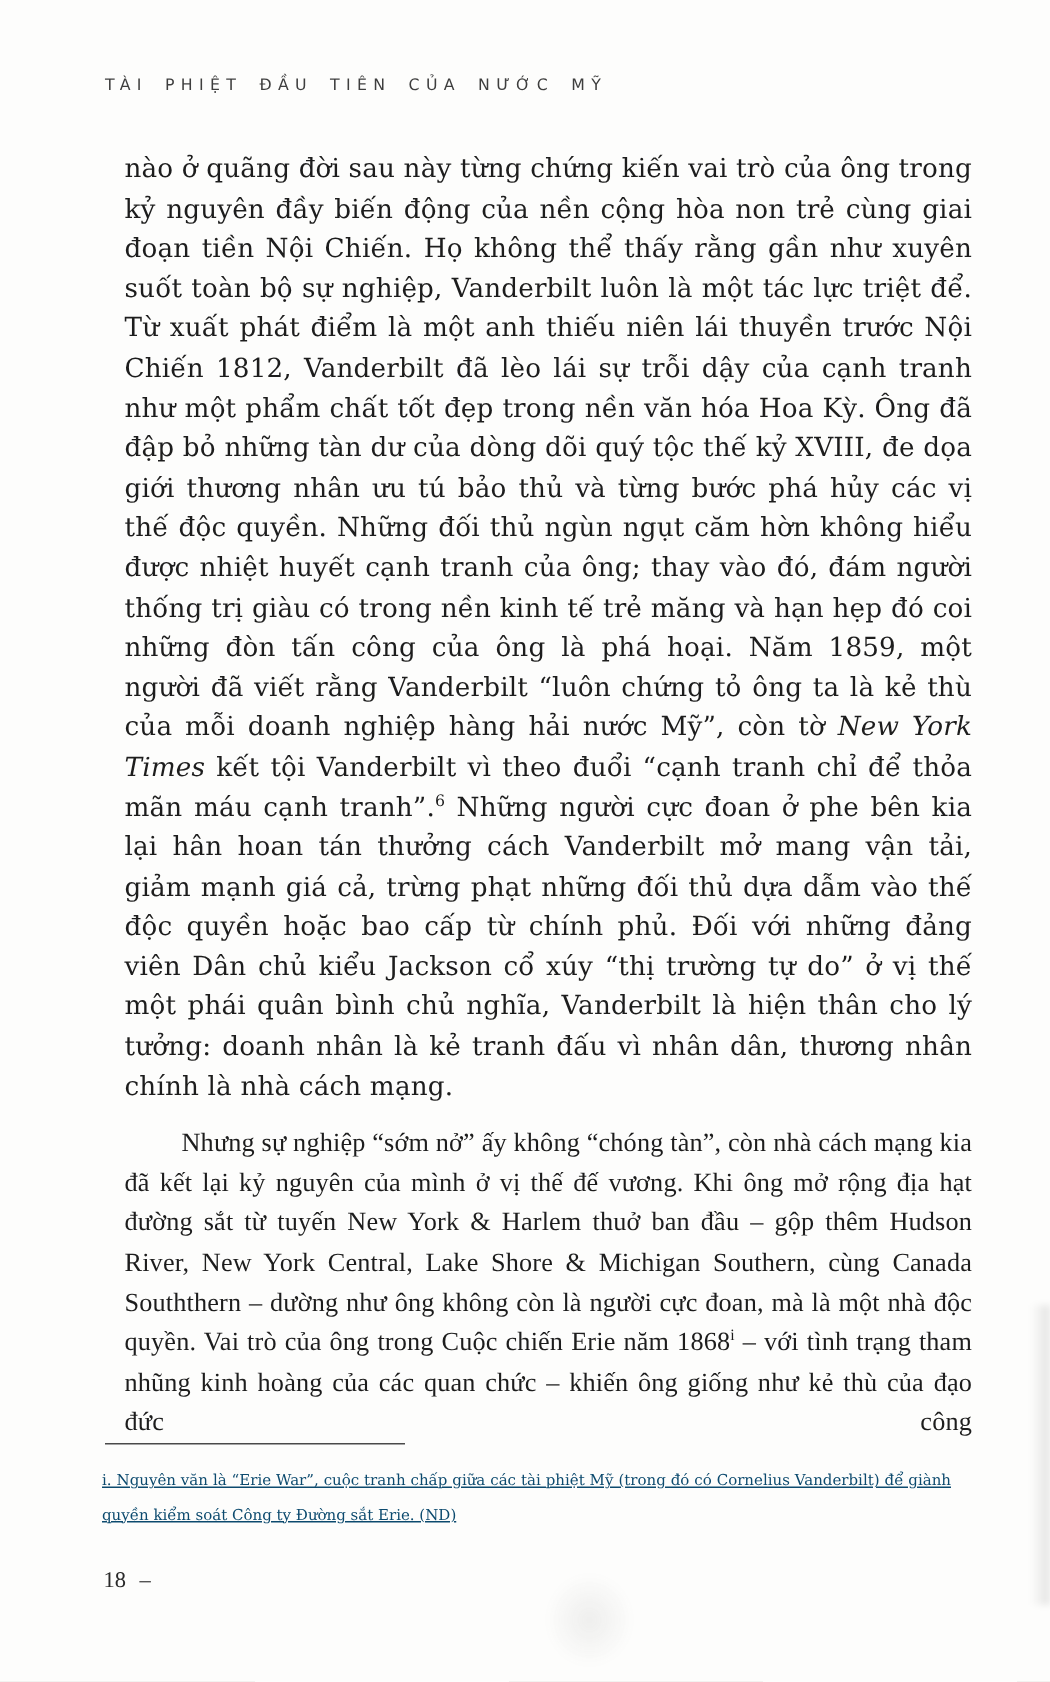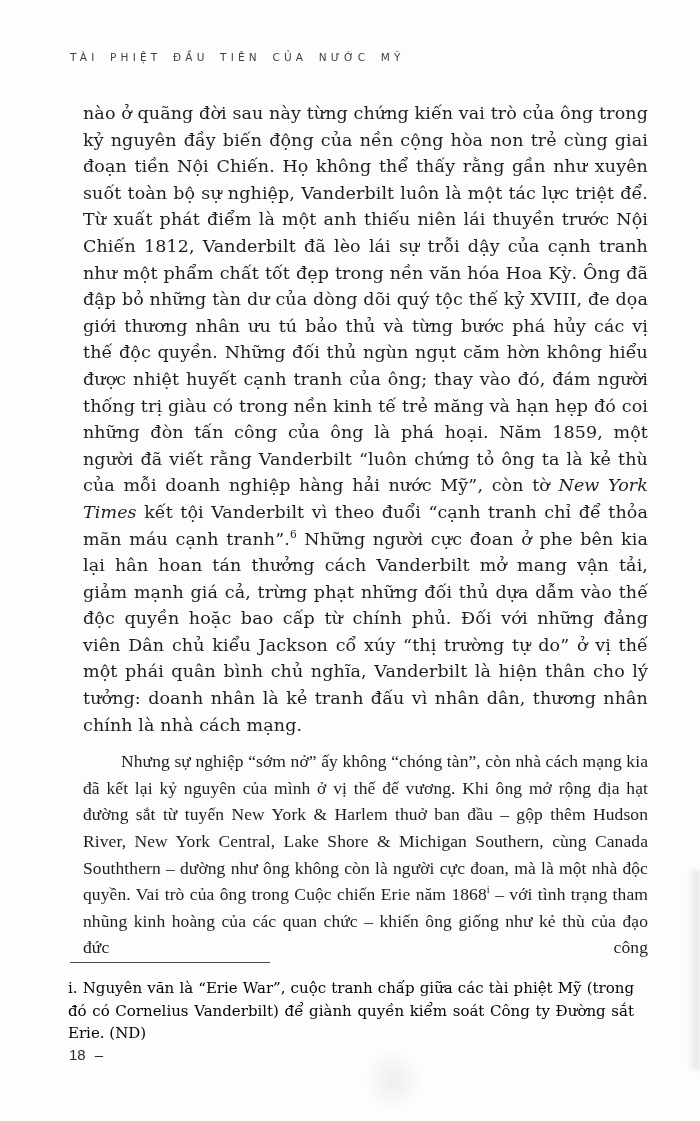--- a/index.html
+++ b/index.html
@@ -55,30 +55,31 @@
     top: 962px;
     width: 200px;
     height: 1px;
     background: #4a4a4a;
   }
   .footnote {
     position: absolute;
     left: 68px;
     top: 977px;
     width: 566px;
-    font-size: 15px;
+    font-size: 10px;
     line-height: 22.5px;
     text-align: justify;
-    color: #000000;
+    color: #0c4a6e;
+    text-decoration: underline;
   }
   .page-footer {
     position: absolute;
     left: 69px;
     top: 1046px;
-    font-family: Liberation Sans, sans-serif;
+    font-family: Liberation Serif, serif;
     font-size: 15px;
     color: #2a2a2a;
   }
   .footer-dash { margin-left: 9px; }
   .watermark {
     position: absolute;
     left: 363px;
     top: 1048px;
     width: 60px;
     height: 64px;

